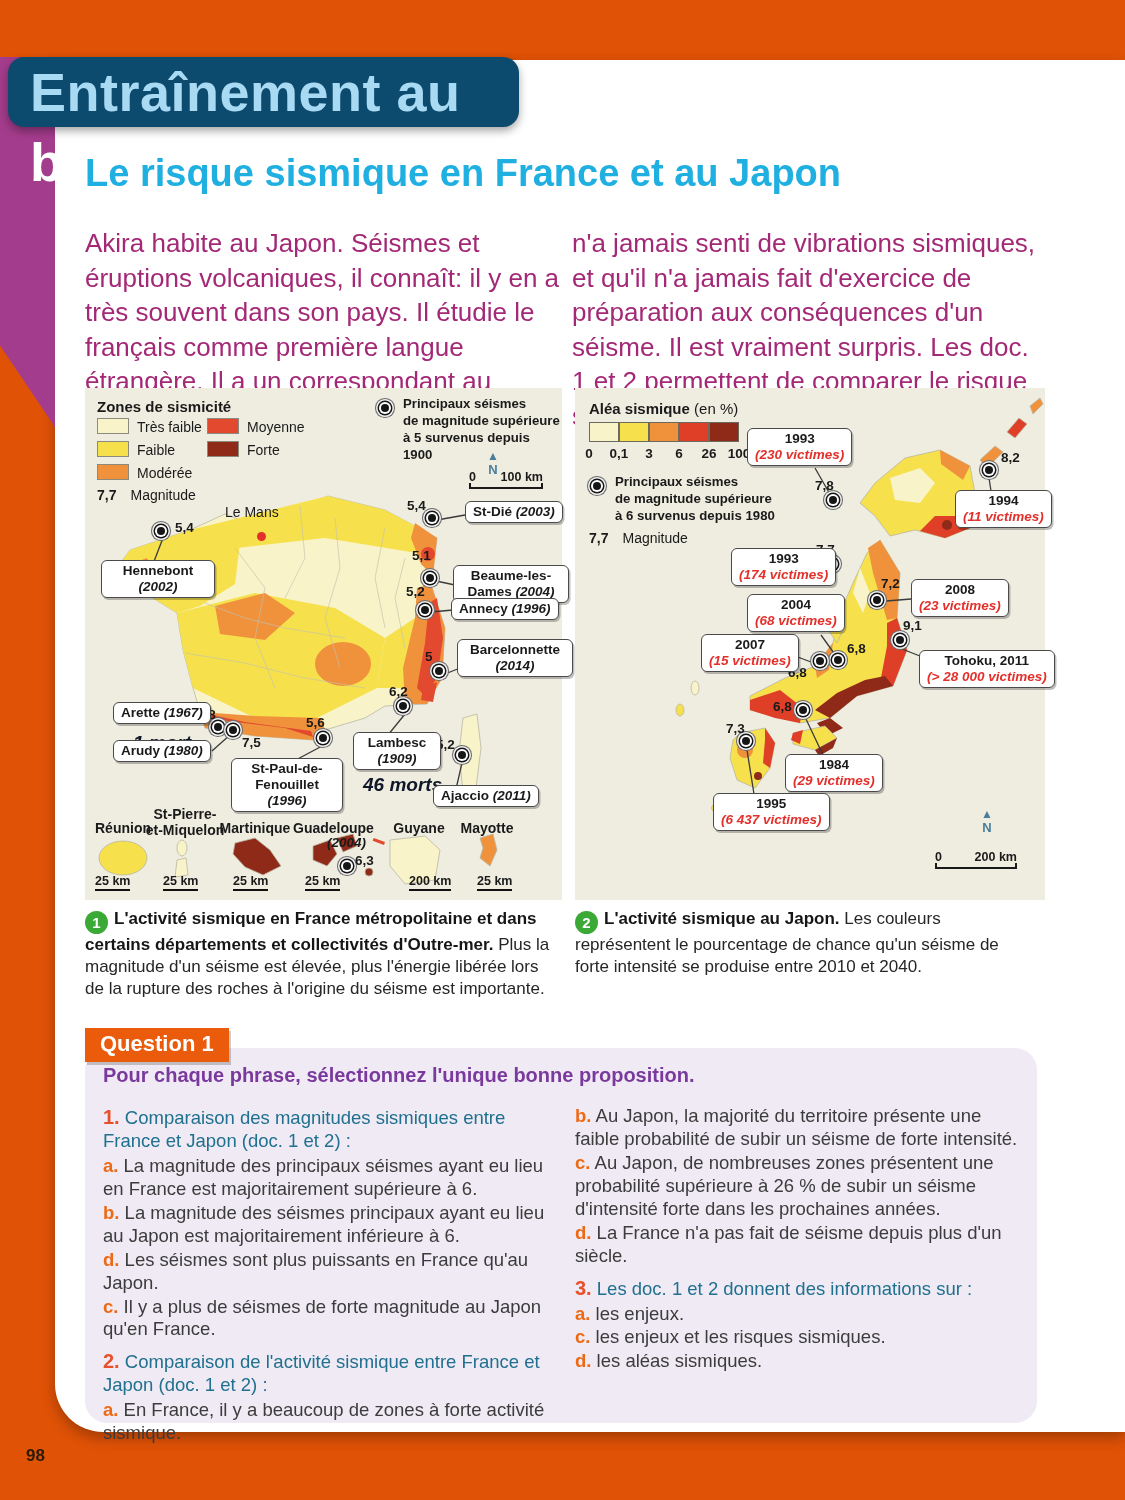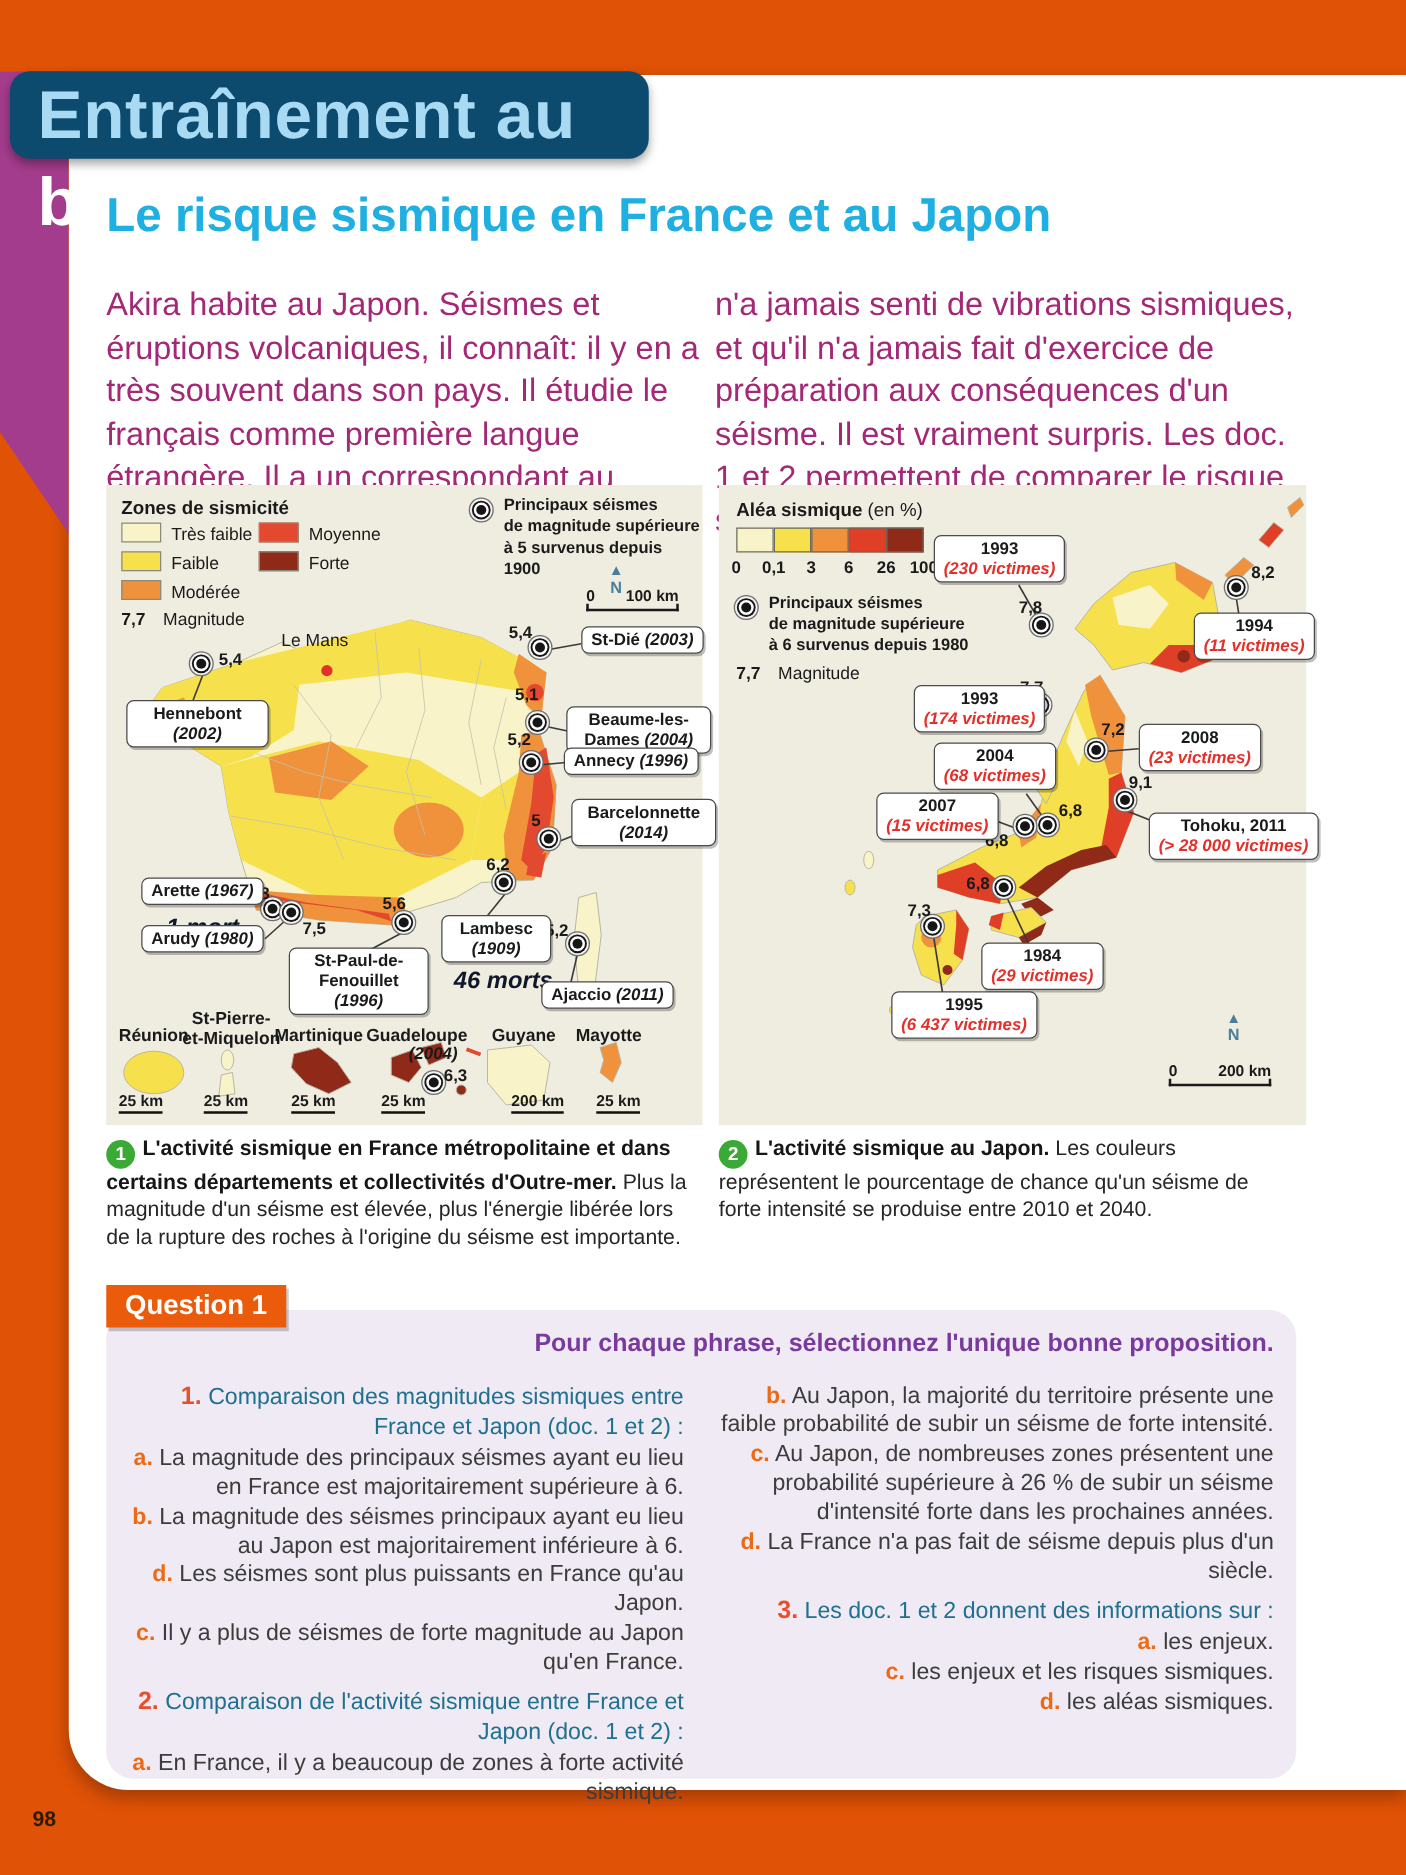--- a/index.html
+++ b/index.html
@@ -45,21 +45,21 @@
   .tname{position:absolute;font-weight:bold;font-size:14px;color:#1A1A1A;text-align:center;line-height:1.15;}
   .tyear{position:absolute;font-weight:bold;font-style:italic;font-size:13.5px;color:#1A1A1A;}
   .tscale{position:absolute;font-size:12.5px;font-weight:bold;color:#1A1A1A;border-bottom:2px solid #111;padding-bottom:1px;}
 
   .caption{position:absolute;top:908px;font-size:17px;line-height:1.3;color:#262626;}
   .caption.c1{left:85px;width:474px;} .caption.c2{left:575px;width:462px;}
   .badge{display:inline-flex;width:23px;height:23px;border-radius:50%;background:#3BA935;color:#FFF;font-weight:bold;font-size:15px;align-items:center;justify-content:center;margin-right:6px;vertical-align:-4px;}
   .cb{font-weight:bold;color:#161616;}
 
   .qtab{position:absolute;left:85px;top:1028px;background:#EA5B0C;color:#FFF;font-weight:bold;font-size:22px;padding:3px 15px 5px;box-shadow:2px 3px 0 rgba(0,0,0,.2);z-index:2;}
-  .qbox{position:absolute;left:85px;top:1048px;width:952px;height:375px;background:#EFEAF4;border-radius:22px;box-sizing:border-box;padding:14px 18px;text-align:right;}
+  .qbox{position:absolute;left:85px;top:1048px;width:952px;height:375px;background:#EFEAF4;border-radius:22px;box-sizing:border-box;padding:14px 18px;}
   .qinstr{margin:2px 0 10px;font-weight:bold;font-size:20px;color:#7A3A9D;}
   .qcols{display:flex;gap:28px;}
   .qcol{width:462px;font-size:18.5px;line-height:1.24;color:#3C3C3C;}
   .qhead{margin:8px 0 2px;color:#20708F;}
   .qnum{color:#E8502B;font-weight:bold;font-size:20px;}
   .opt{margin:1px 0;}
   .ol{color:#ED6A15;font-weight:bold;}
   .pagenum{position:absolute;left:26px;top:1446px;font-weight:bold;font-size:17px;color:#2E1B05;}
   .conn{stroke:#3A3A3A;stroke-width:1.3;}
   .coast{stroke:#B9B6A4;stroke-width:.8;}

